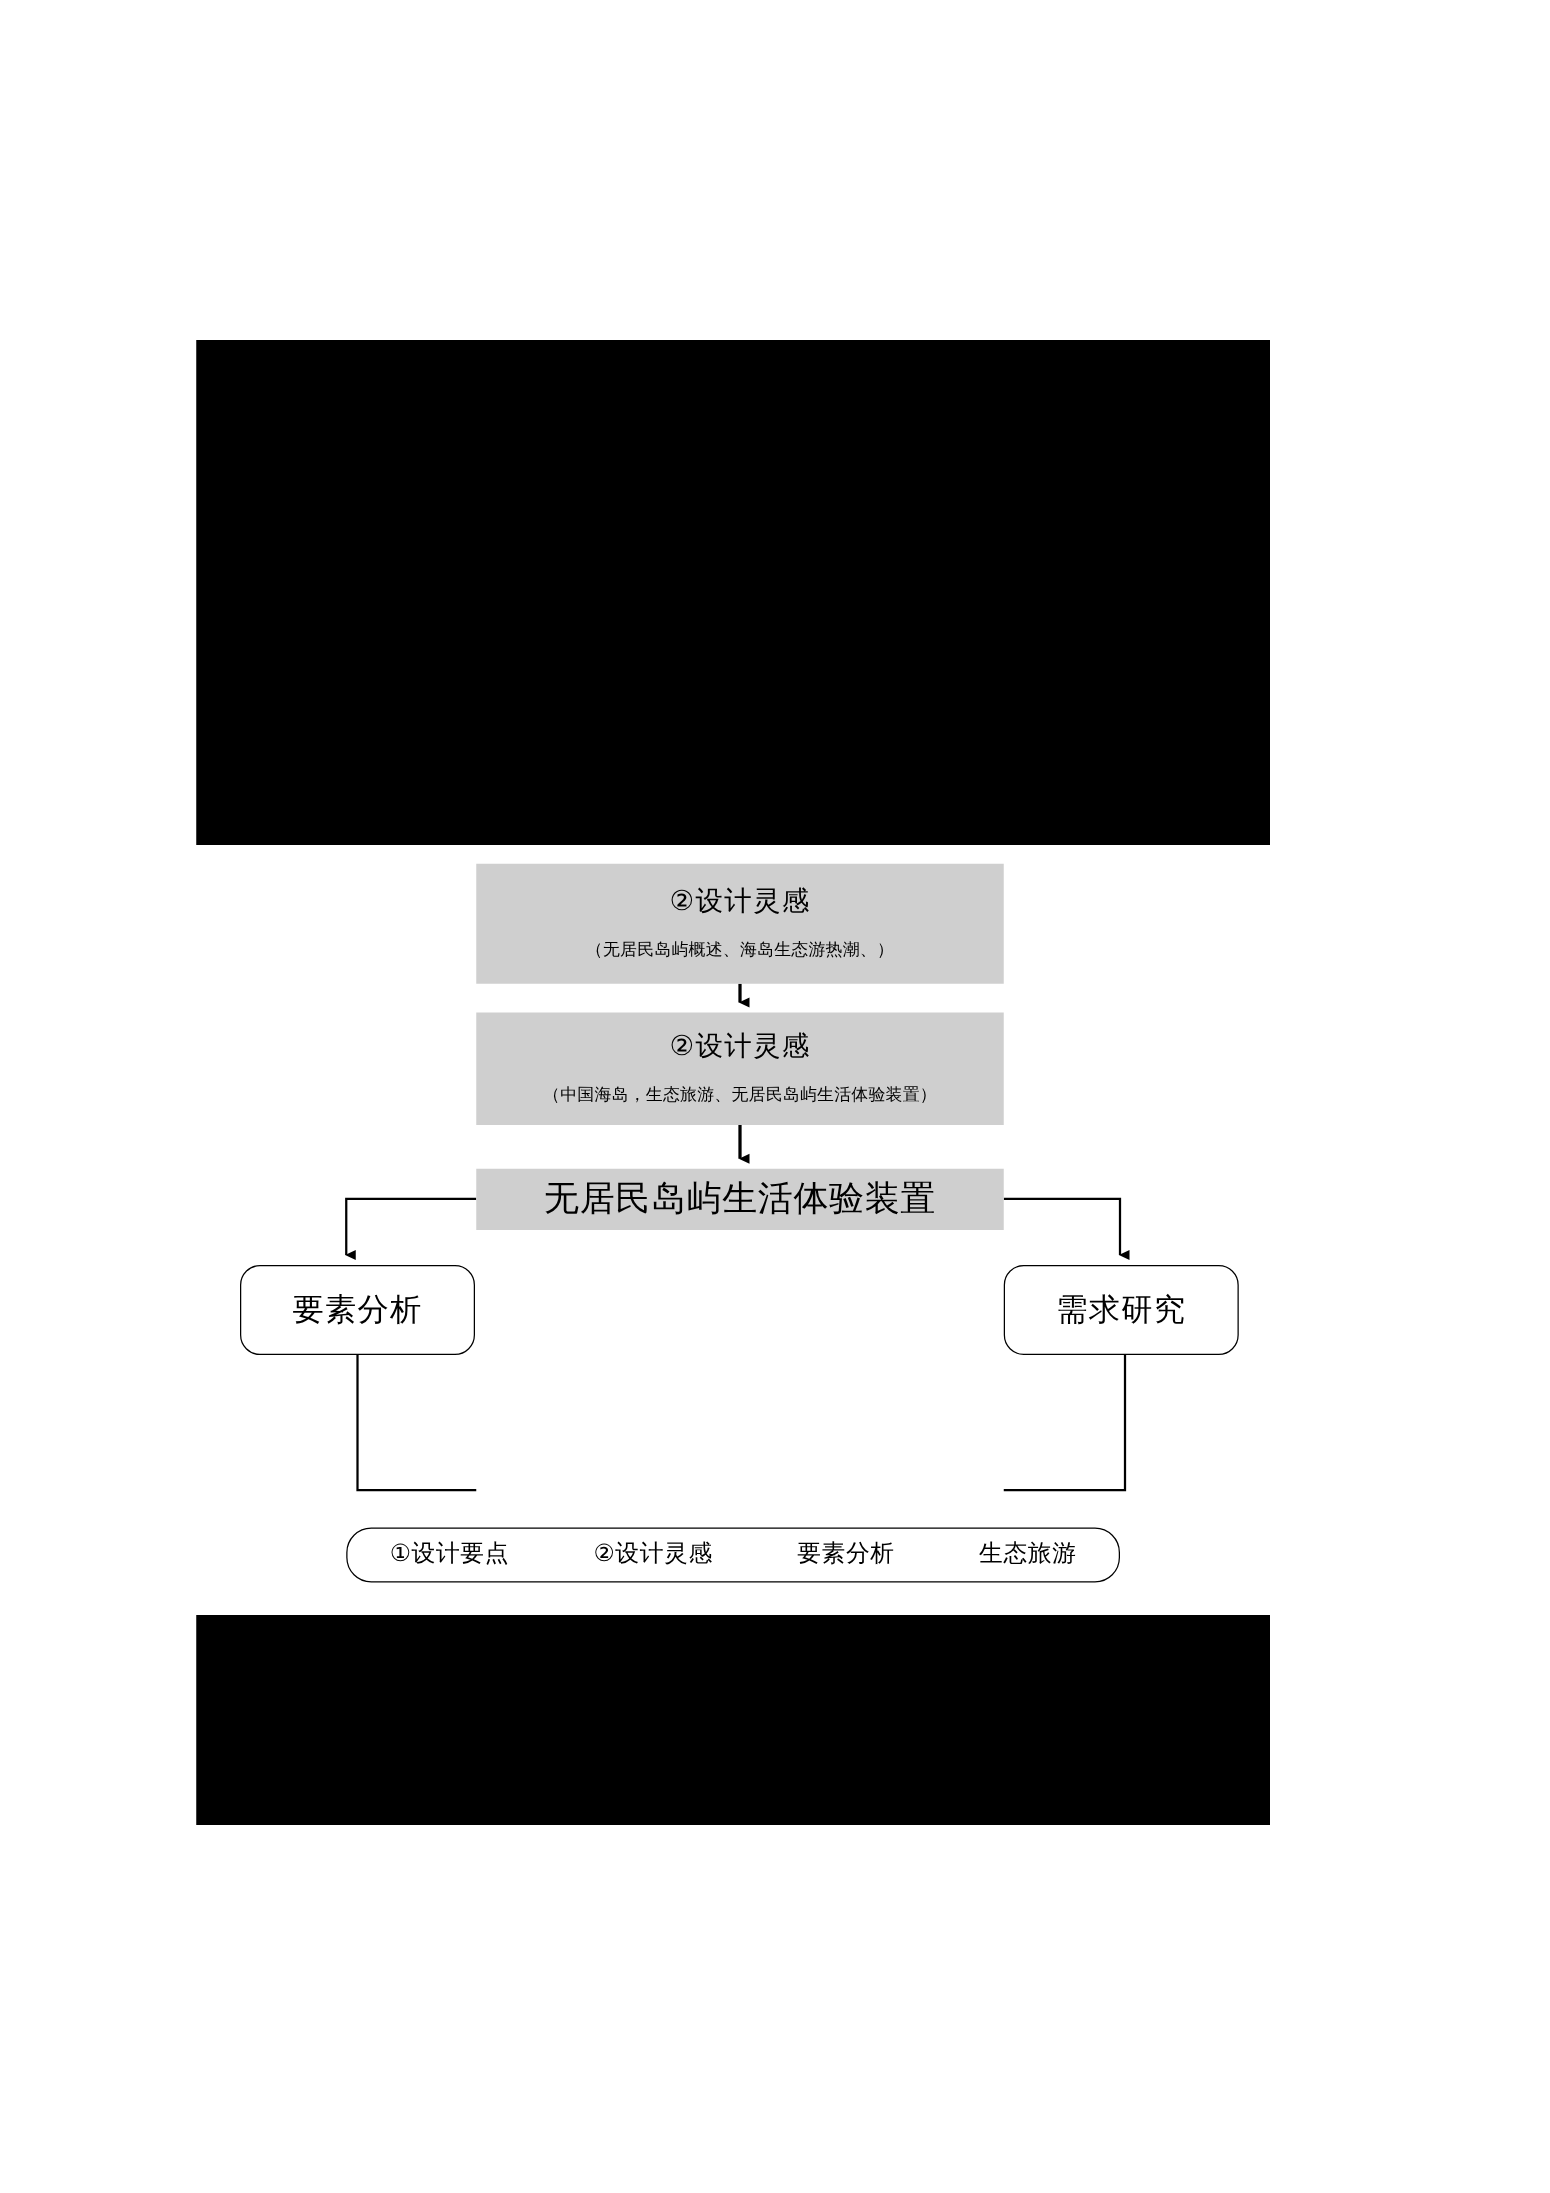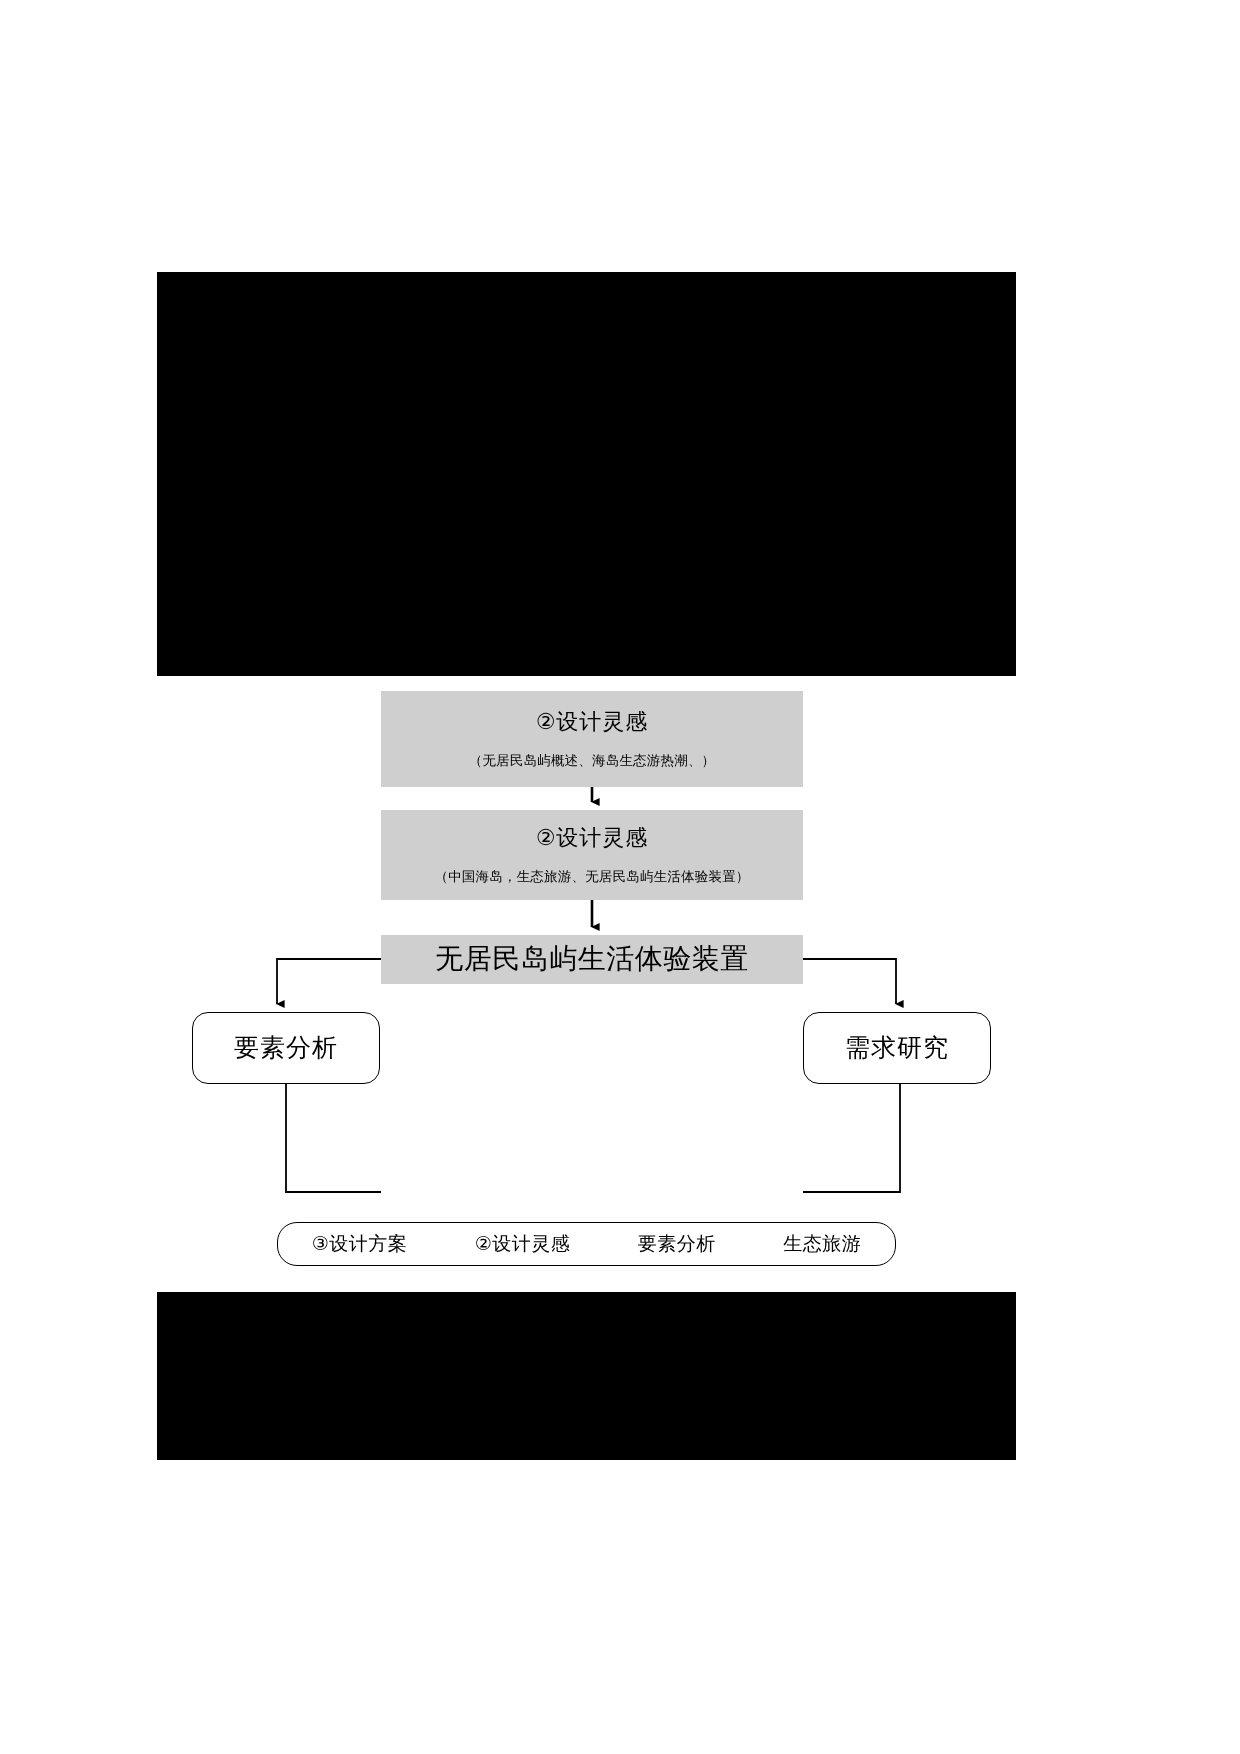--- a/index.html
+++ b/index.html
@@ -182,21 +182,21 @@
     <div class="node rounded" id="node-elements">
       <div class="title-sm">要素分析</div>
     </div>
 
     <div class="node rounded" id="node-demand">
       <div class="title-sm">需求研究</div>
     </div>
 
 
     <div class="node rounded" id="node-steps">
-      <div class="step-item">③设计方案</div>
+      <div class="step-item">①设计要点</div>
       <div class="step-item">②设计灵感</div>
       <div class="step-item">要素分析</div>
       <div class="step-item">生态旅游</div>
     </div>
 
   </div>
 
   <div class="redaction" id="redaction-bottom"></div>
 
 </div>

